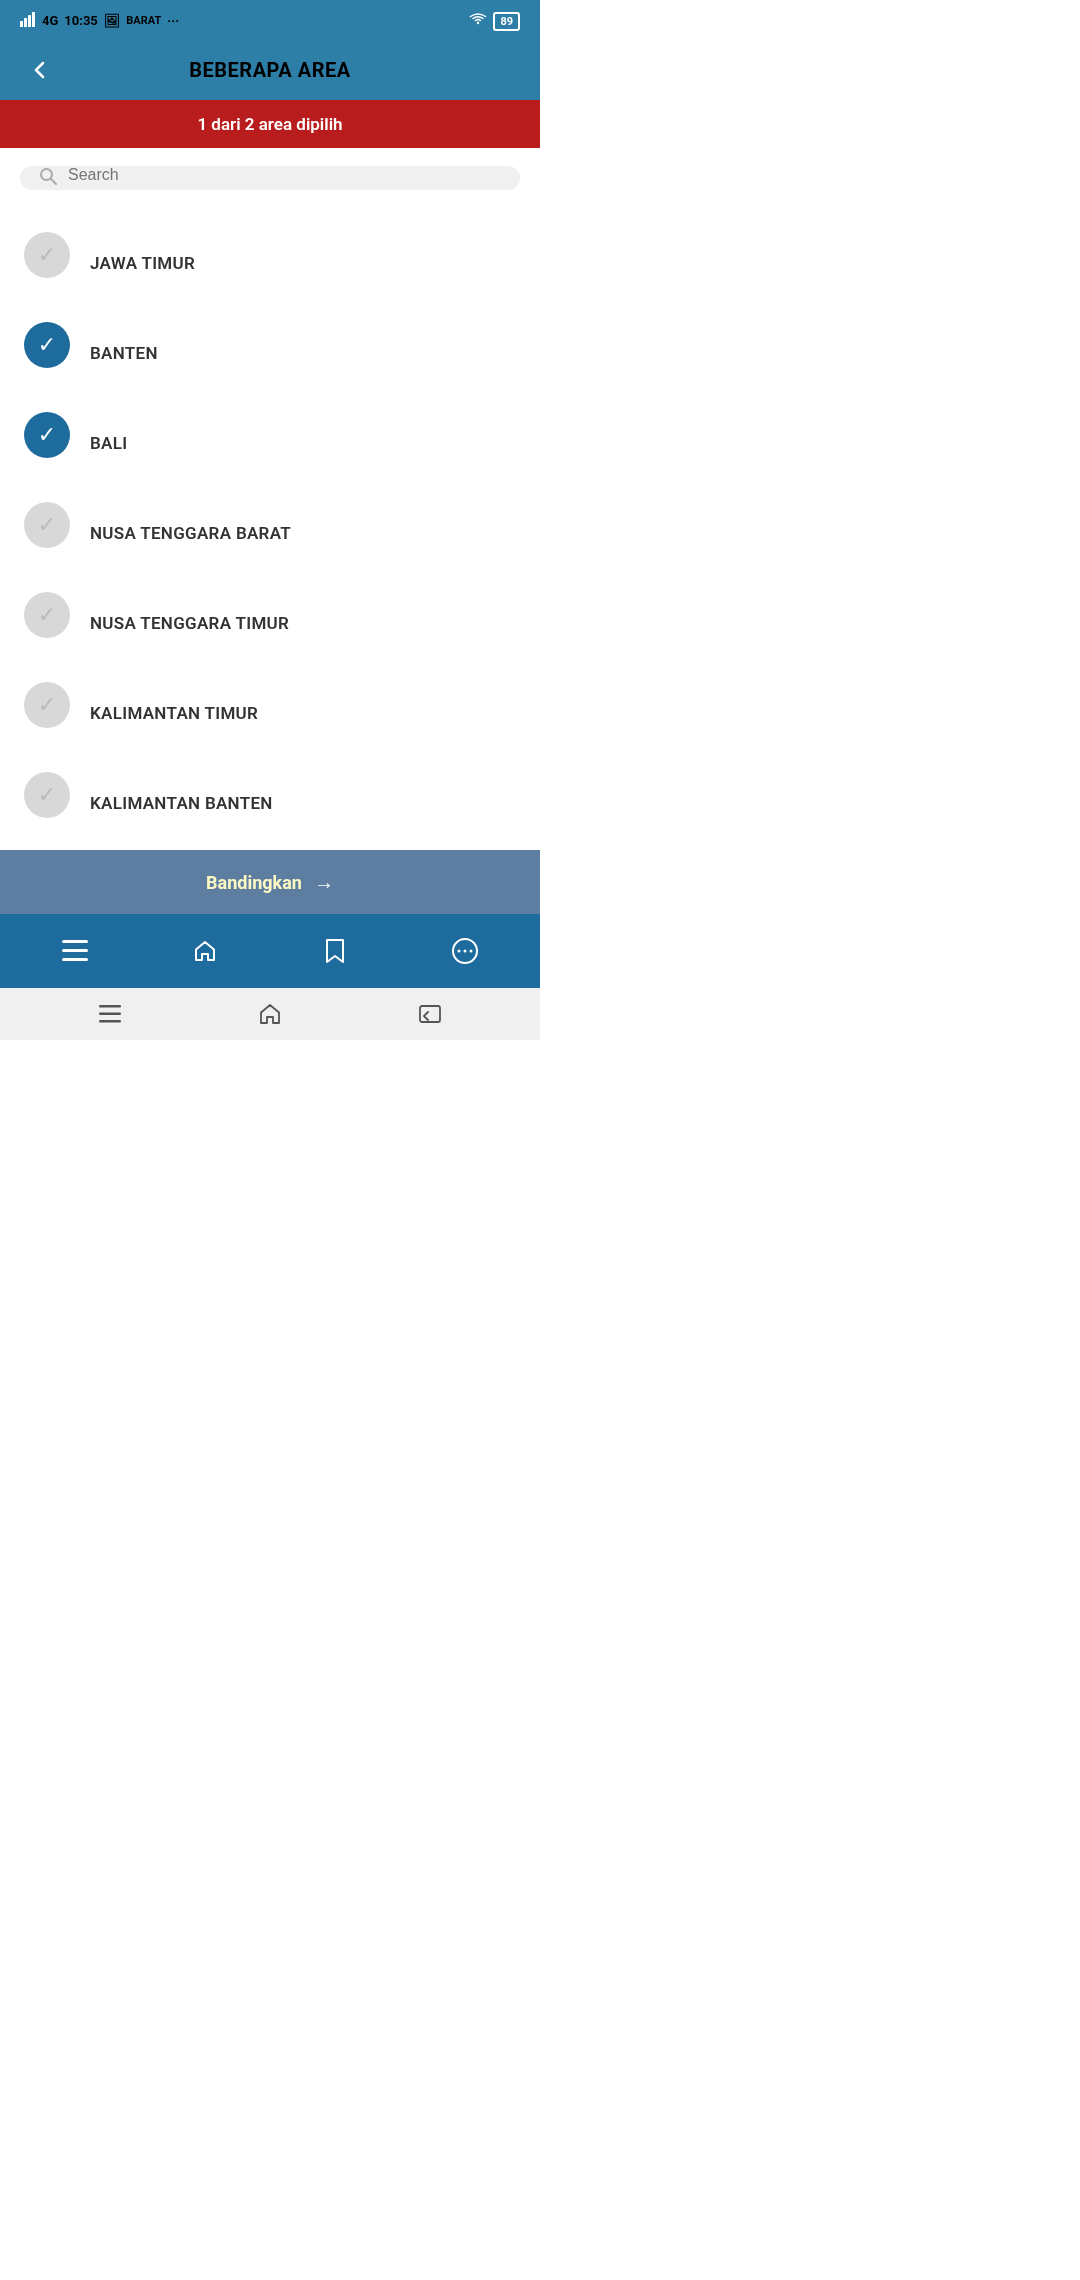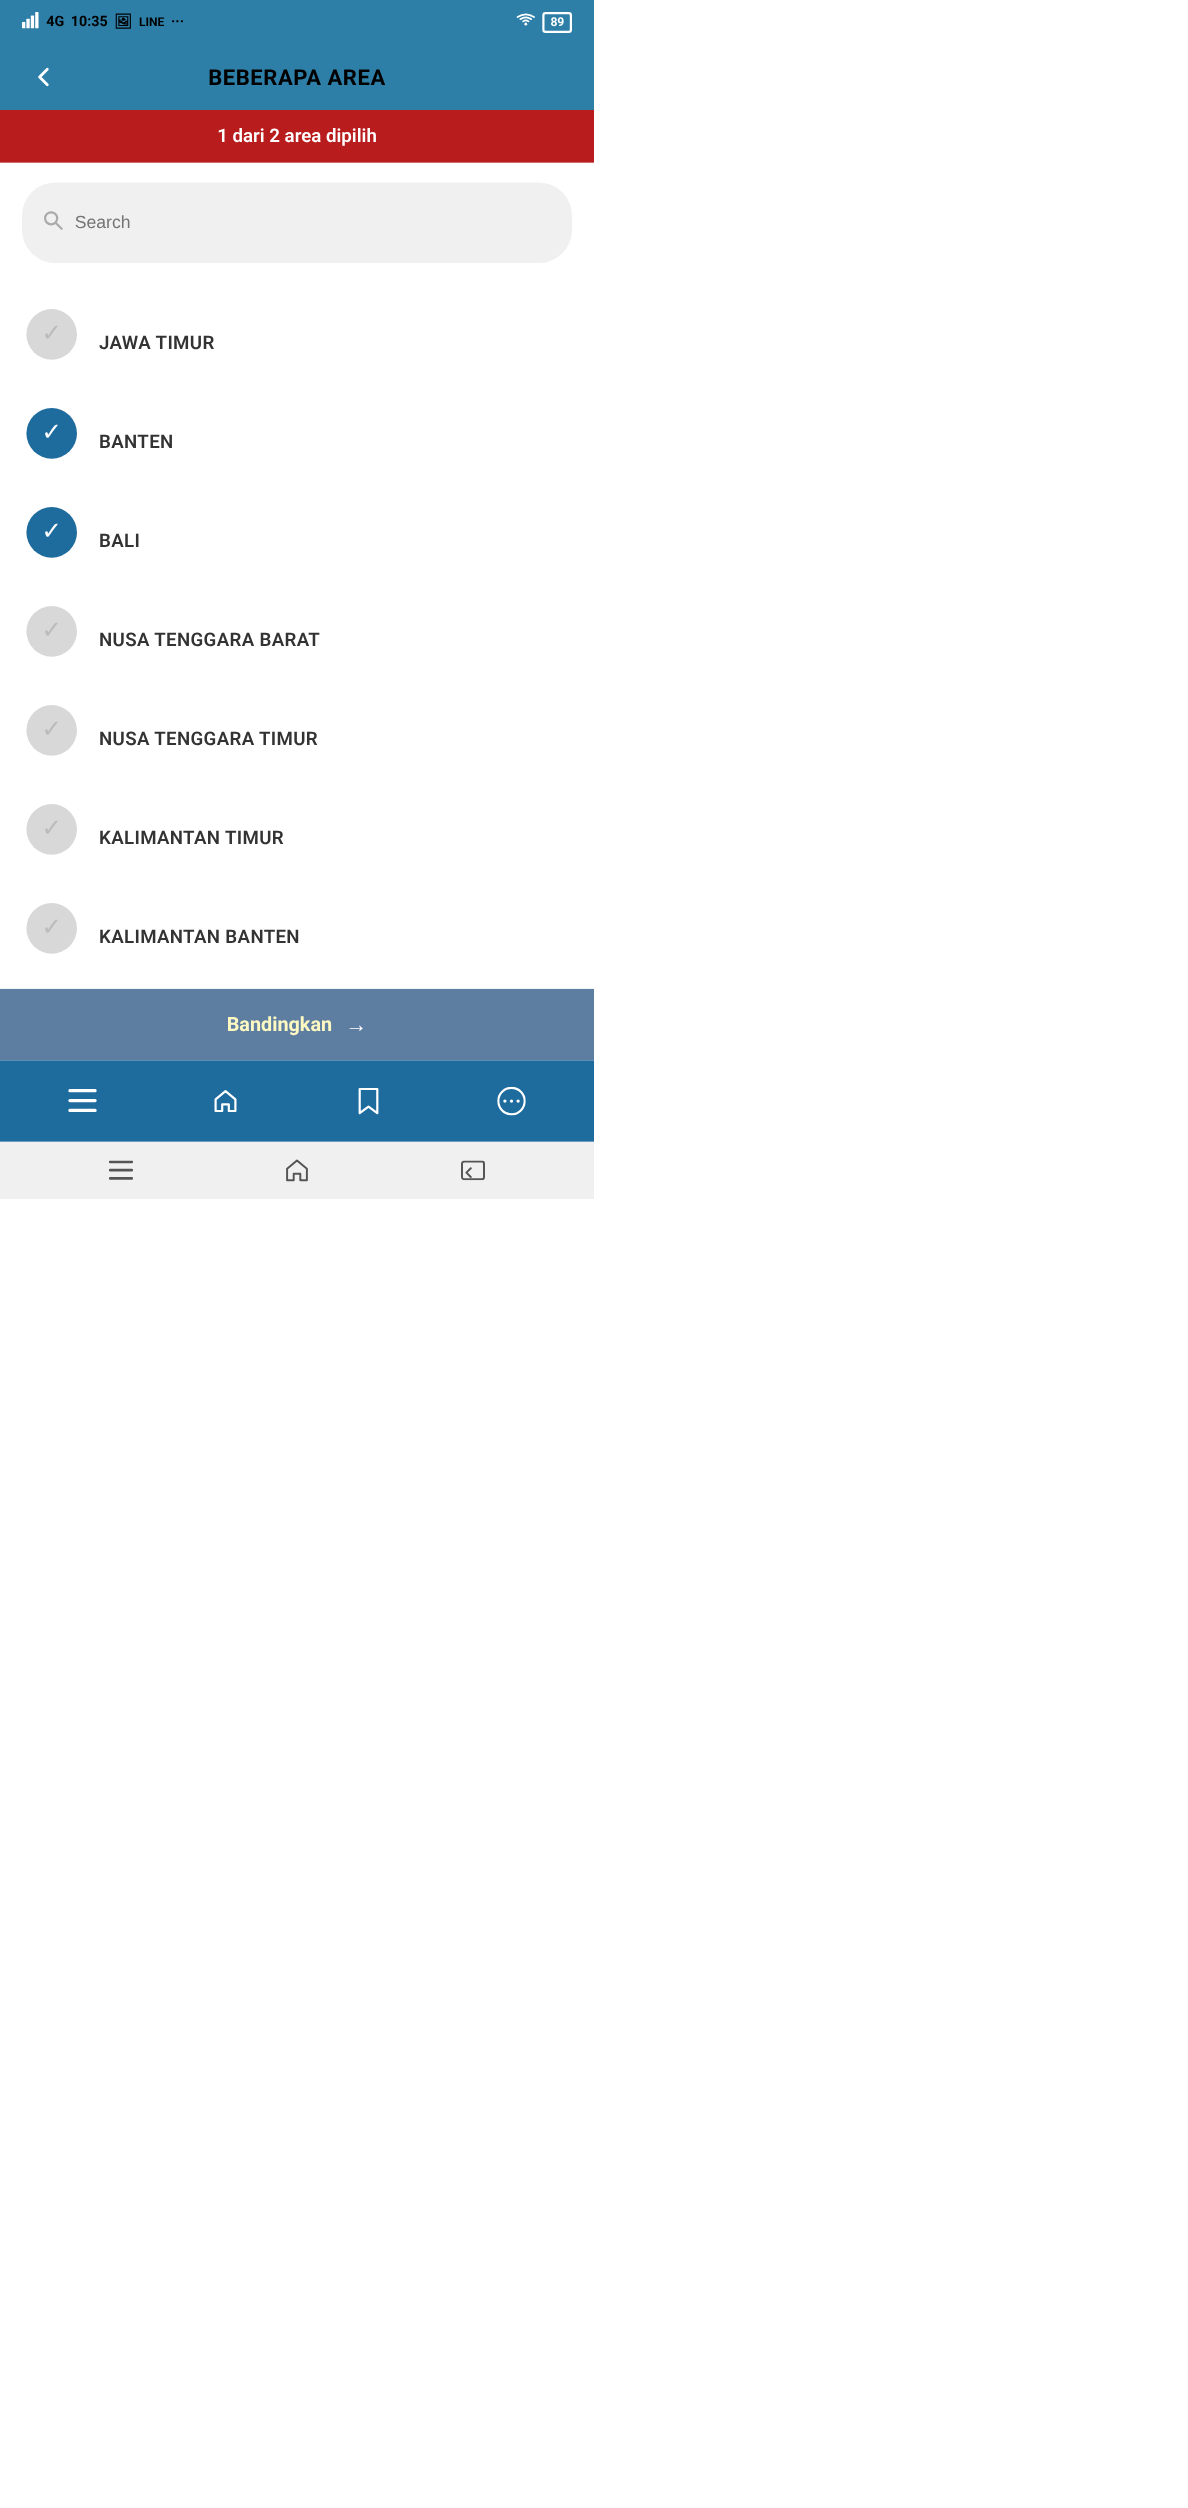--- a/index.html
+++ b/index.html
@@ -84,24 +84,24 @@
       font-weight: 600;
     }
 
     
     .search-container {
       padding: 18px 20px 10px;
       background: #fff;
     }
     .search-box {
       display: flex;
-      align-items: center;
+      align-items: flex-start;
       background: #f0f0f0;
       border-radius: 30px;
-      padding: 24px 18px;
+      padding: 0 18px;
       gap: 10px;
     }
     .search-icon-wrap {
       color: #999;
       font-size: 18px;
       flex-shrink: 0;
     }
     .search-input {
       border: none;
       background: transparent;
@@ -224,21 +224,21 @@
       <svg width="16" height="16" viewBox="0 0 16 16" fill="white">
         <rect x="0" y="10" width="3" height="6" rx="0.5"></rect>
         <rect x="4" y="7" width="3" height="9" rx="0.5"></rect>
         <rect x="8" y="4" width="3" height="12" rx="0.5"></rect>
         <rect x="12" y="1" width="3" height="15" rx="0.5"></rect>
       </svg>
     </span>
     <span>4G</span>
     <span>10:35</span>
     <span>🖼</span>
-    <span style="font-size:11px;">LINE</span>
+    <span style="font-size:11px;">BARAT</span>
     <span>···</span>
   </div>
   <div class="status-right">
     <span>
       <svg width="18" height="14" viewBox="0 0 18 14" fill="white">
         <path d="M9 10.5 L9 10.5" stroke="white" stroke-width="2" stroke-linecap="round"></path>
         <path d="M6.5 8.5 Q9 6.5 11.5 8.5" stroke="white" stroke-width="1.5" fill="none" stroke-linecap="round"></path>
         <path d="M4 6.5 Q9 3 14 6.5" stroke="white" stroke-width="1.5" fill="none" stroke-linecap="round"></path>
         <path d="M1.5 4.5 Q9 -0.5 16.5 4.5" stroke="white" stroke-width="1.5" fill="none" stroke-linecap="round"></path>
         <circle cx="9" cy="11" r="1.2" fill="white"></circle>

